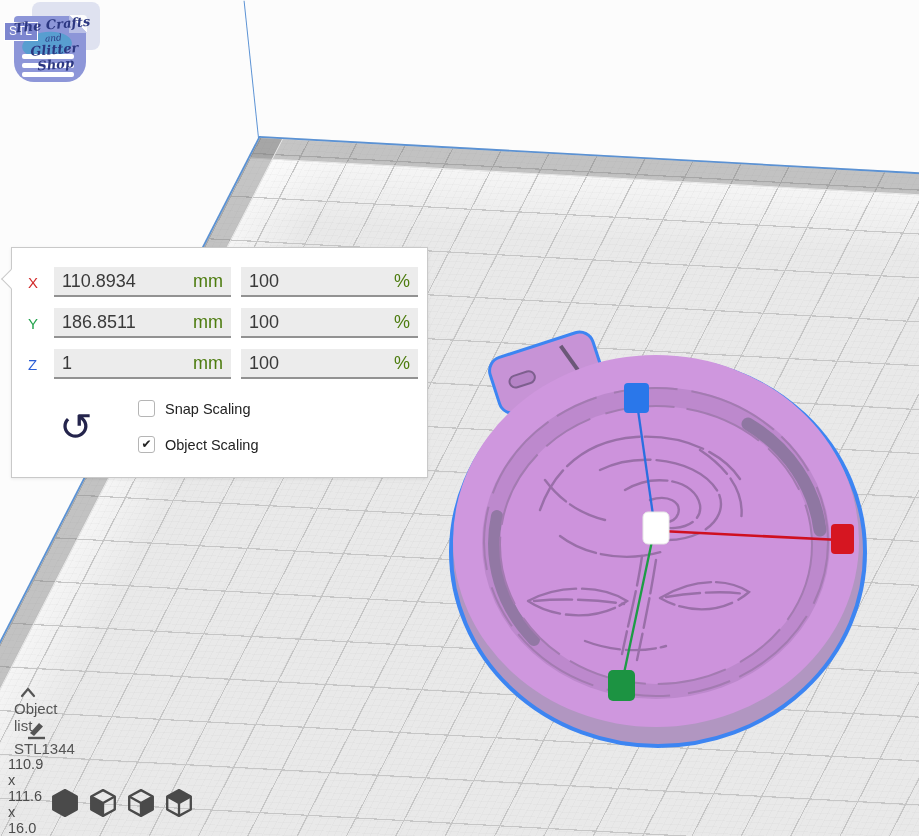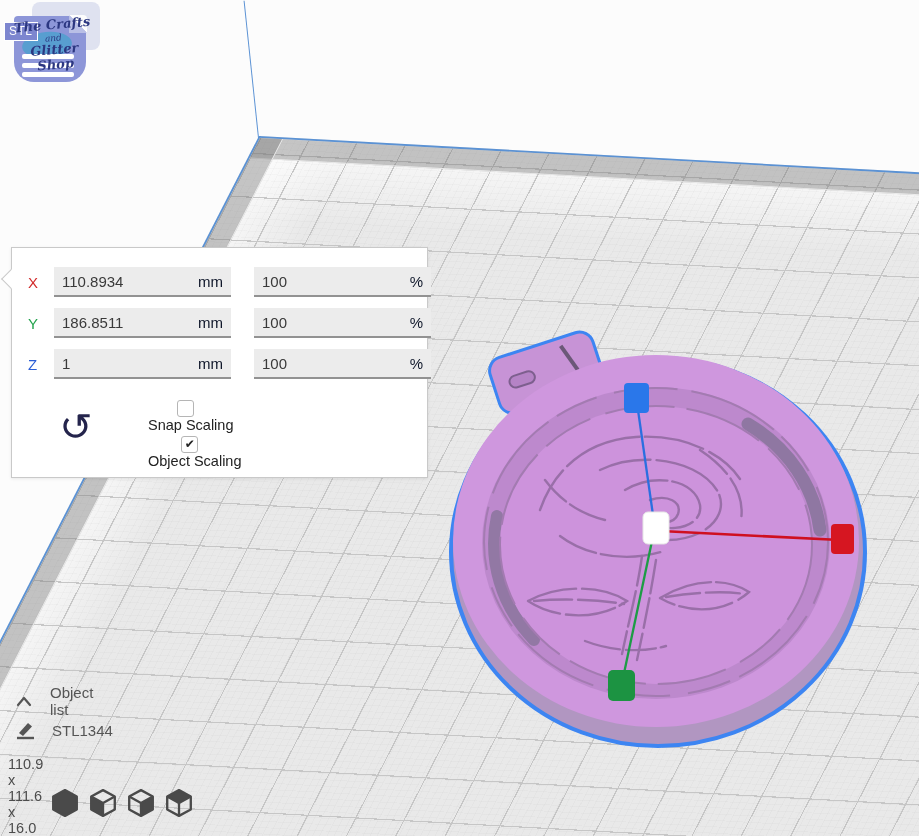--- a/index.html
+++ b/index.html
@@ -42,31 +42,31 @@
   .logo .script .l2 { font-size:9px; }
 
   
   .scale-panel { position:absolute; left:11px; top:247px; width:417px; height:231px; background:#fff; border:1px solid #c9c9c9; z-index:9; box-shadow:0 1px 3px rgba(0,0,0,0.08); }
   .scale-panel .tail { position:absolute; left:-8px; top:24px; width:14px; height:14px; background:#fff; border-left:1px solid #c9c9c9; border-bottom:1px solid #c9c9c9; transform:rotate(45deg); }
   .axis-row { position:absolute; left:16px; display:flex; align-items:center; height:30px; }
   .axis-row .axis-label { width:26px; font-size:15px; }
   .axis-label.ax-x { color:#d22c2c; }
   .axis-label.ax-y { color:#23a34d; }
   .axis-label.ax-z { color:#2b5ed6; }
-  .field { position:relative; width:177px; height:30px; background:#ececec; border-bottom:2px solid #929292; display:flex; align-items:center; justify-content:space-between; padding:14px 8px; font-size:15px; color:#3a3a3a; }
-  .field .unit { color:#0f172a; }
-  .field + .field { margin-left:23px; }
+  .field { position:relative; width:177px; height:30px; background:#ececec; border-bottom:2px solid #929292; display:flex; align-items:center; justify-content:space-between; padding:14px 8px; font-size:18px; color:#3a3a3a; }
+  .field .unit { color:#4d7c0f; }
+  .field + .field { margin-left:10px; }
   .reset-btn { position:absolute; left:48px; top:160px; font-size:38px; color:#24244c; line-height:1; cursor:pointer; transform:scaleX(1.05); }
-  .check-row { position:absolute; left:126px; display:flex; align-items:center;flex-direction:column; }
+  .check-row { position:absolute; left:126px; display:flex; align-items:center; }
   .checkbox { width:17px; height:17px; background:#fff; border:1px solid #b5b5b5; border-radius:3px; font-size:12px; line-height:15px; text-align:center; color:#222; }
   .check-row .cb-label { margin-left:10px; font-size:14.5px; color:#222; }
 
   
   .objlist { position:absolute; left:0; top:676px; z-index:6; color:#555; }
-  .objlist-row { position:absolute; display:flex; align-items:center; }
+  .objlist-row { position:absolute; display:flex; align-items:center;flex-direction:column; }
   .row-toggle { left:14px; top:8px; }
   .row-name { left:14px; top:44px;justify-content:flex-end; }
   .row-dims { left:8px; top:80px; font-size:14.5px; color:#4c4c4c; }
   .objlist-row .txt { font-size:15px; }
   .row-toggle .icon, .row-name .icon { margin-right:16px; display:flex; }
   .view-cubes { position:absolute; left:12px; top:786px; display:flex; gap:8px; z-index:6; }
   .view-cubes .vbtn { width:30px; height:34px; display:flex; align-items:center; justify-content:center; cursor:pointer; }
 </style>
 </head>
 <body>

